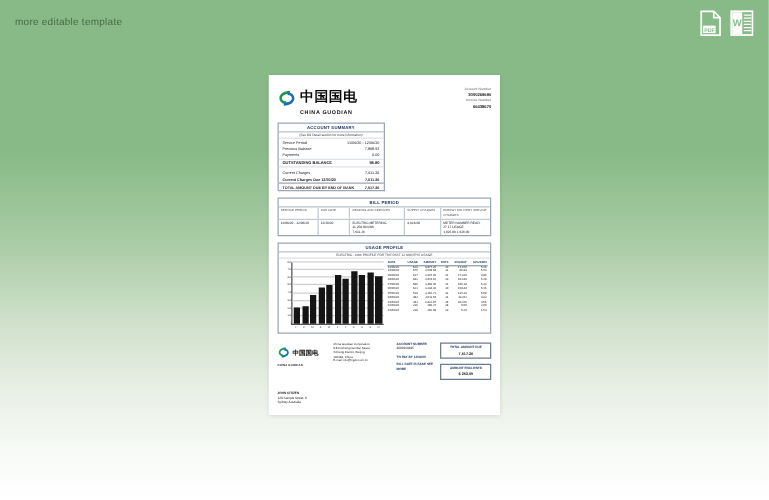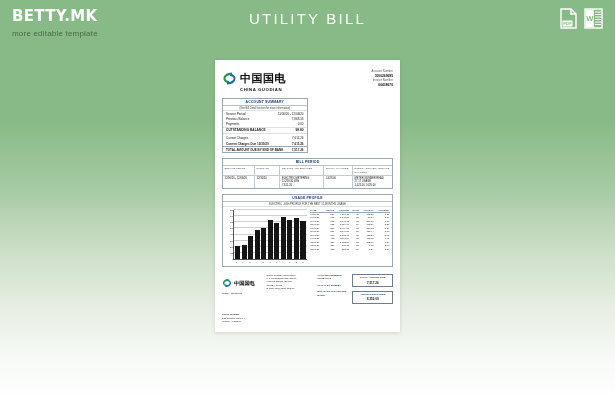--- a/index.html
+++ b/index.html
@@ -136,25 +136,23 @@
   #doc-footer-addr { margin-top: 6px; }
   .dfa { font-size: 2.5px; color: #222; line-height: 3.3px; }
   .dfa.b { font-weight: bold; }
 </style>
 </head>
 <body>
 
 <div id="banner">
 
   <div id="brand">
-    <div id="brand-name">BETTY.MK</div>
     <div id="brand-tag">more editable template</div>
   </div>
 
-  <div id="banner-title">UTILITY BILL</div>
 
   <div id="file-icons">
     <span title="PDF">
       <svg width="17" height="21" viewBox="0 0 17 21">
         <path d="M1 1 h10 l5 5 v14 h-15 z" fill="none" stroke="#ffffff" stroke-width="1.4"></path>
         <path d="M11 1 v5 h5" fill="none" stroke="#ffffff" stroke-width="1.4"></path>
         <rect x="2.5" y="12.5" width="10" height="6" fill="#ffffff"></rect>
         <text x="7.5" y="17.3" font-size="4.2" font-family="Liberation Sans, sans-serif" font-weight="bold" fill="#87ba86" text-anchor="middle">PDF</text>
       </svg>
     </span>

